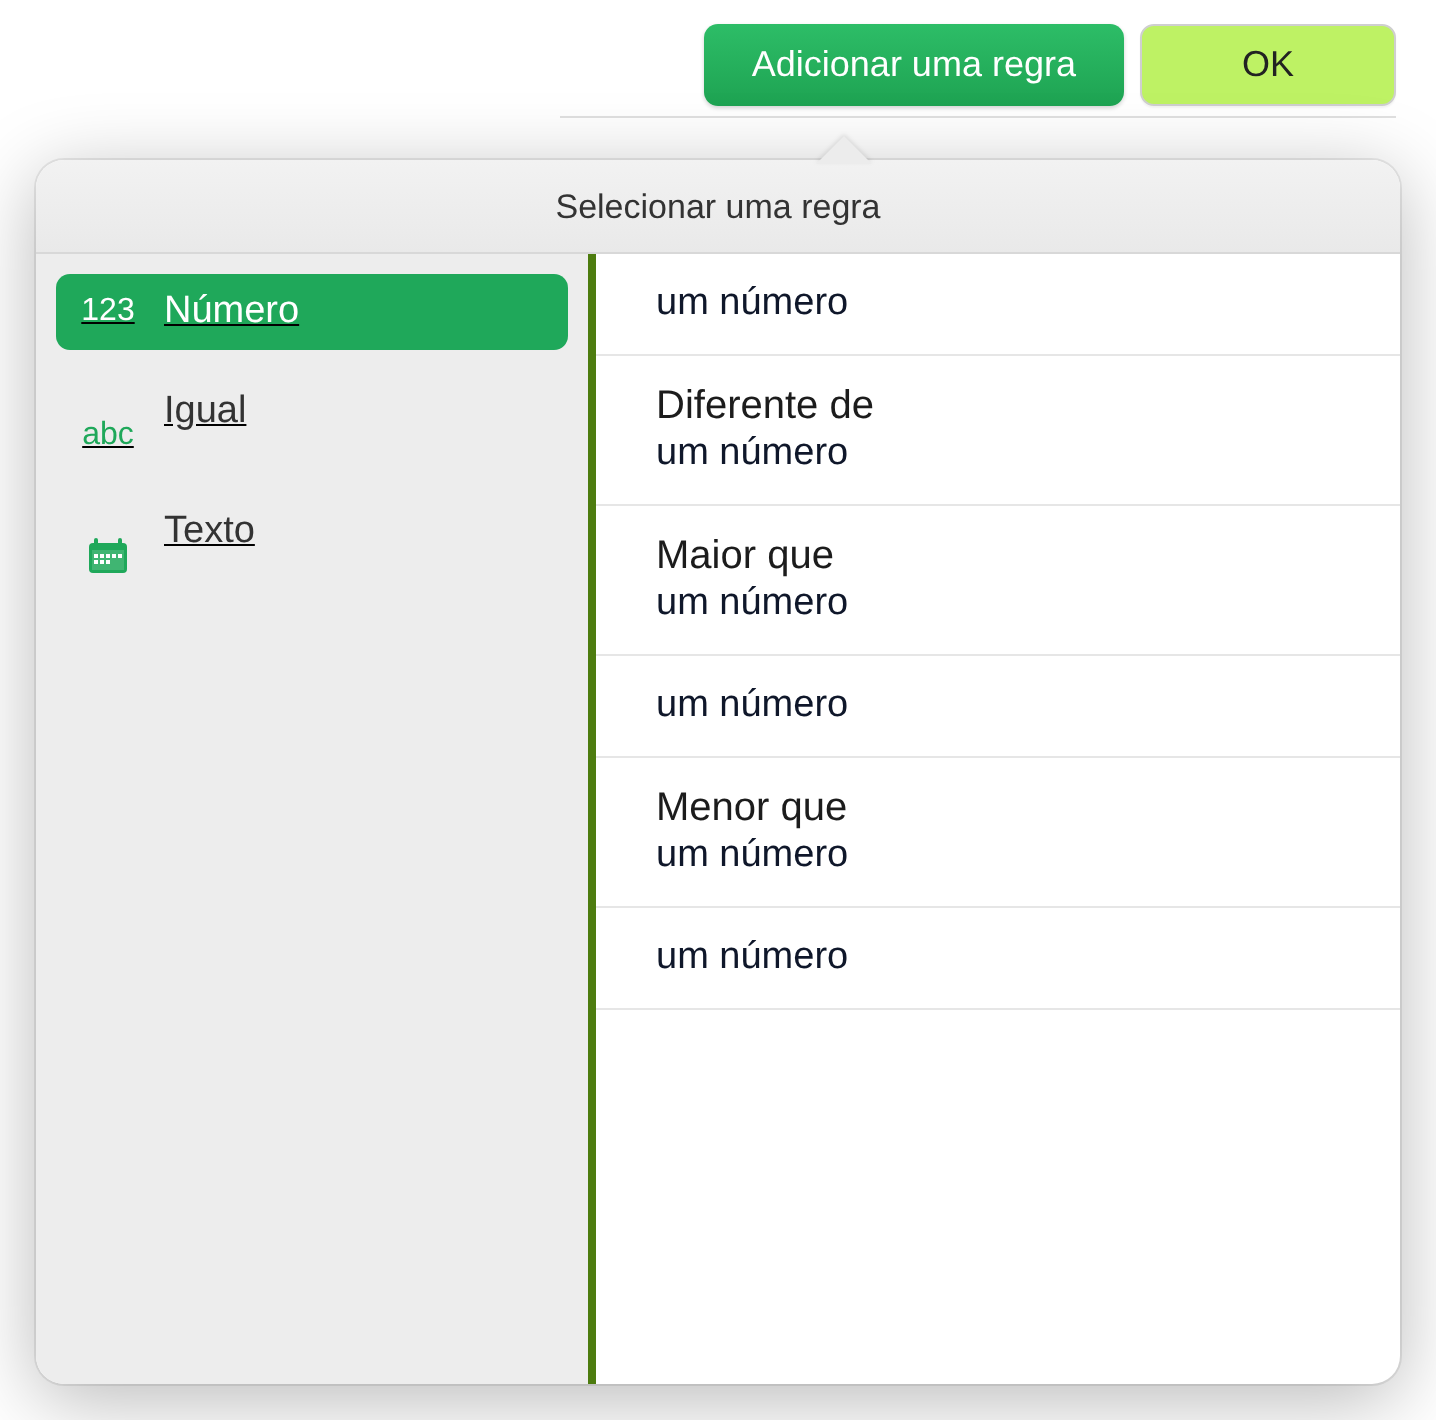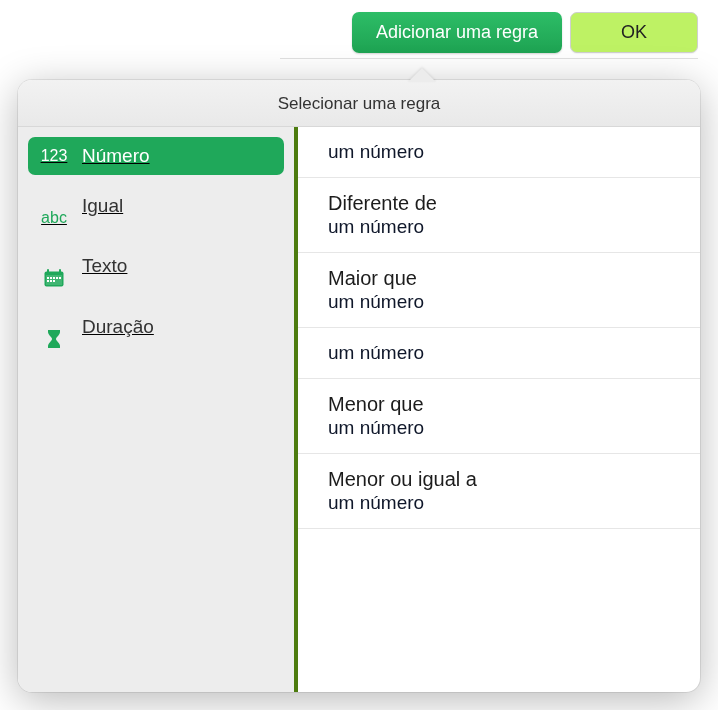--- a/index.html
+++ b/index.html
@@ -178,28 +178,20 @@
               <rect x="12" y="8" width="2" height="2" fill="#fff"></rect>
               <rect x="15" y="8" width="2" height="2" fill="#fff"></rect>
               <rect x="3" y="11" width="2" height="2" fill="#fff"></rect>
               <rect x="6" y="11" width="2" height="2" fill="#fff"></rect>
               <rect x="9" y="11" width="2" height="2" fill="#fff"></rect>
             </svg>
         </span>
         <span>Texto</span>
       </div>
 
-      <div class="sidebar-item">
-        <span class="sidebar-icon">
-          <svg width="16" height="20" viewBox="0 0 16 20">
-              <path d="M2 1 h12 v2 c0 3 -4 5 -4 7 s4 4 4 7 v2 H2 v-2 c0-3 4-5 4-7 s-4-4 -4-7 z" fill="#1fa85a"></path>
-            </svg>
-        </span>
-        <span>Duração</span>
-      </div>
 
 
     </div>
 
     <div class="rules-list">
       <div class="rule-item">
         <div class="rule-subtitle">um número</div>
       </div>
       <div class="rule-item">
         <div class="rule-title">Diferente de</div>
@@ -210,18 +202,17 @@
         <div class="rule-subtitle">um número</div>
       </div>
       <div class="rule-item">
         <div class="rule-subtitle">um número</div>
       </div>
       <div class="rule-item">
         <div class="rule-title">Menor que</div>
         <div class="rule-subtitle">um número</div>
       </div>
       <div class="rule-item">
-        <div class="rule-title">Menor ou igual a</div>
         <div class="rule-subtitle">um número</div>
       </div>
     </div>
   </div>
 </div>
 
 </body></html>

